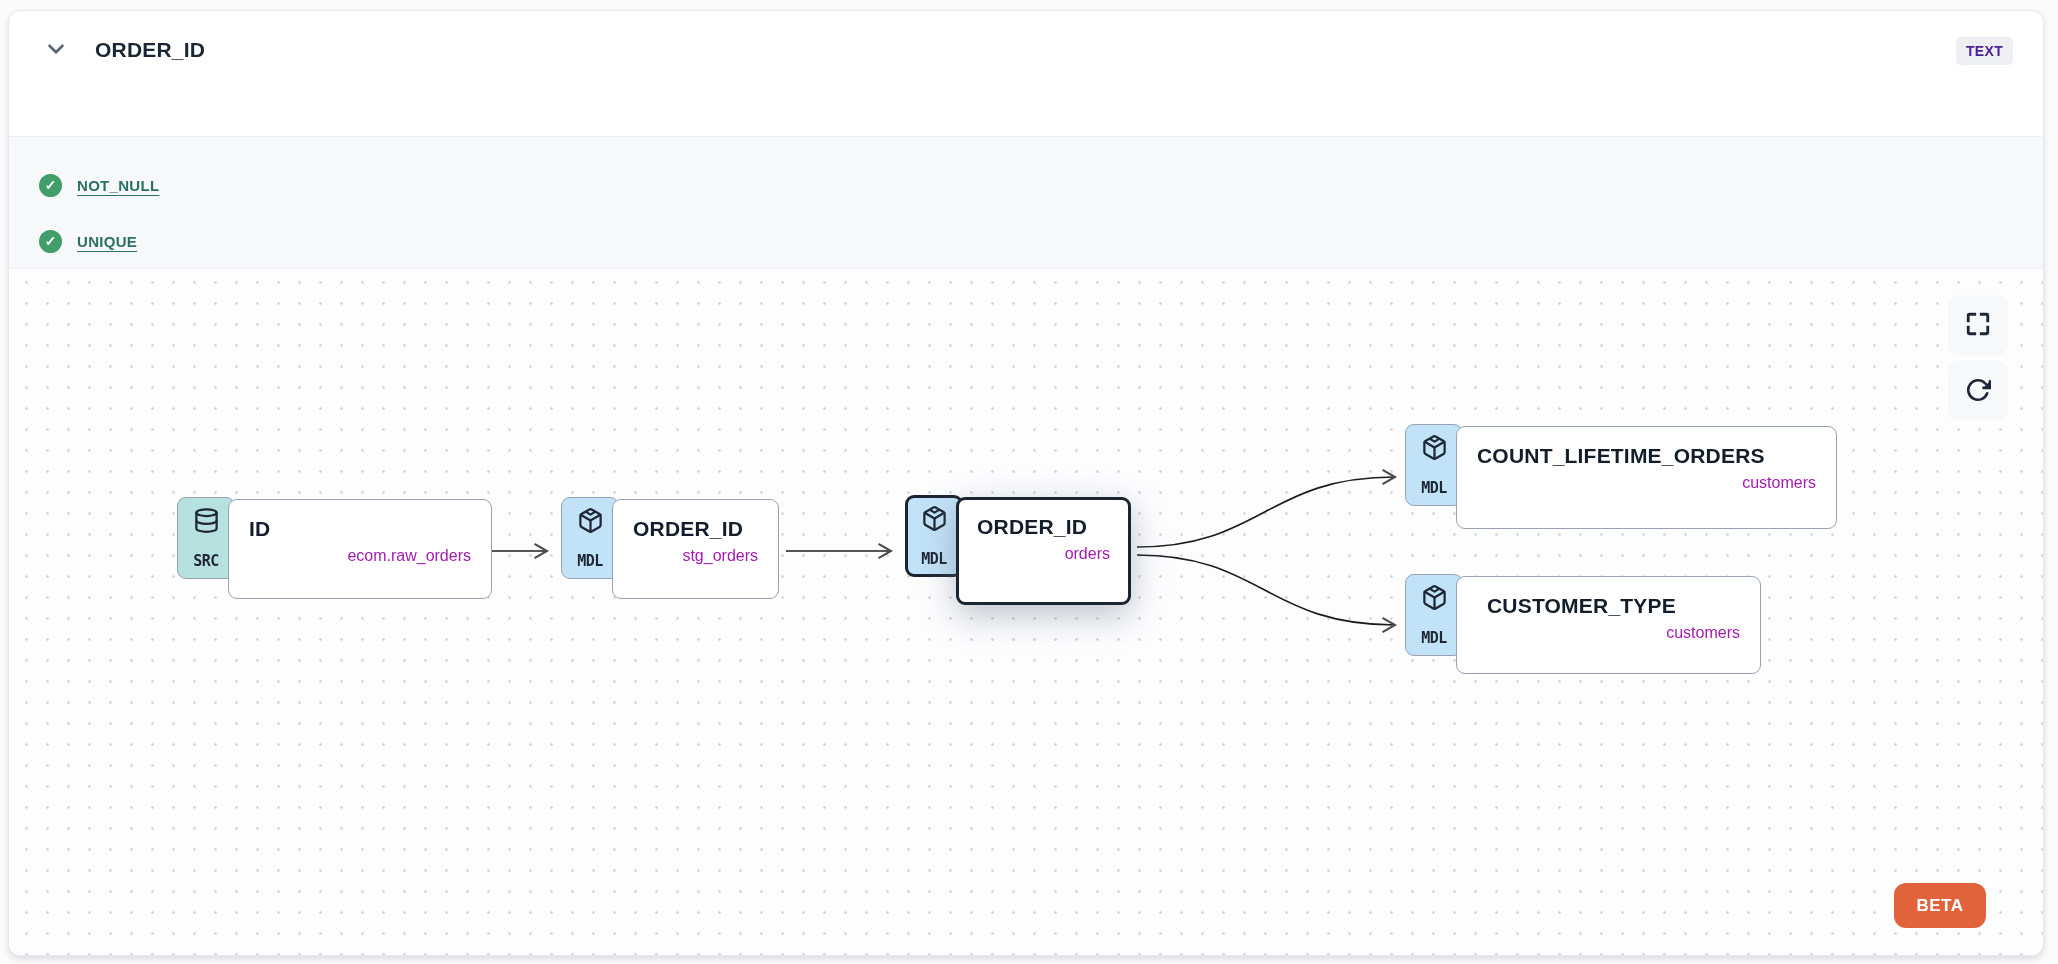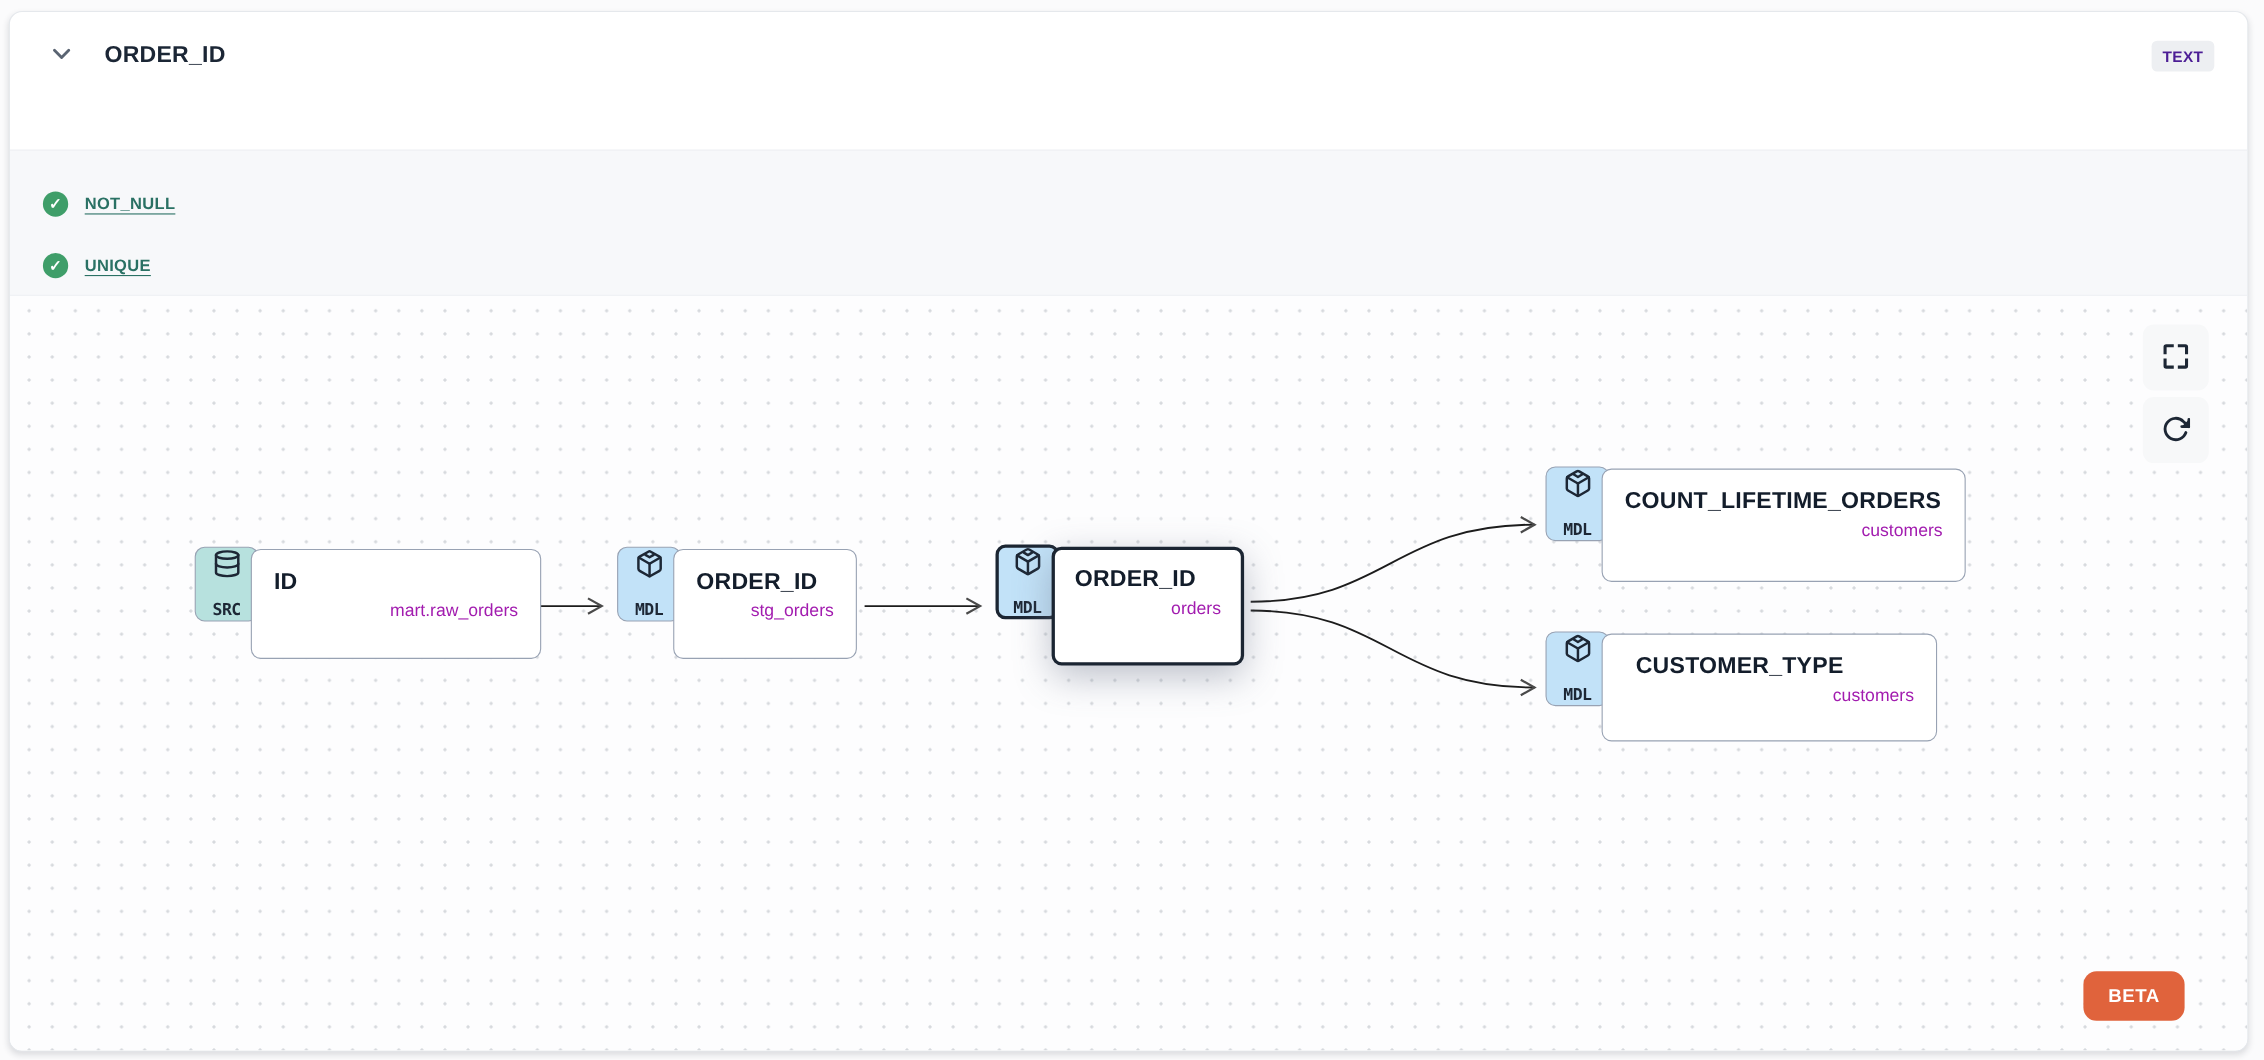--- a/index.html
+++ b/index.html
@@ -29,21 +29,21 @@
   
   .canvas {
     position:relative; flex:1; background:#fdfdfe;
     background-image:radial-gradient(circle, #d6d9dd 1.3px, transparent 1.5px);
     background-size:21px 21px; background-position:7px 3px;
   }
   .edges { position:absolute; inset:0; width:100%; height:100%; }
 
   .node { position:absolute; display:flex; align-items:flex-start; }
   .badge {
-    width:58px; height:68px; border:1px solid #98a2b3; border-radius:9px;
+    width:58px; height:82px; border:1px solid #98a2b3; border-radius:9px;
     display:flex; flex-direction:column; align-items:center; justify-content:center;
     gap:14px; flex:0 0 auto; position:relative; z-index:1;
   }
   .badge svg { width:27px; height:27px; stroke:#1d2735; }
   .badge-label { font-family:"DejaVu Sans Mono", monospace; font-size:15px; font-weight:600; color:#1d2735; letter-spacing:-0.5px; }
   .badge.src { background:#b7e1de; }
   .badge.mdl { background:#c2e2f8; }
 
   .ncard {
     margin-left:-7px; margin-top:2px; background:#ffffff;
@@ -112,21 +112,21 @@
           <svg viewBox="0 0 24 24" fill="none" stroke-width="2" stroke-linecap="round" stroke-linejoin="round">
               <ellipse cx="12" cy="5" rx="9" ry="3"></ellipse>
               <path d="M21 12c0 1.66-4 3-9 3s-9-1.34-9-3"></path>
               <path d="M3 5v14c0 1.66 4 3 9 3s9-1.34 9-3V5"></path>
             </svg>
         </span>
         <span class="badge-label">SRC</span>
       </div>
       <div class="ncard" style="width:264px; height:100px;">
         <div class="ntitle">ID</div>
-        <div class="nsub">mart.raw_orders</div>
+        <div class="nsub">ecom.raw_orders</div>
       </div>
     </div>
 
     <div class="node" style="left:552px; top:228px;">
       <div class="badge mdl">
         <span>
           <svg viewBox="0 0 24 24" fill="none" stroke-width="2" stroke-linecap="round" stroke-linejoin="round">
               <path d="M21 16V8a2 2 0 0 0-1-1.73l-7-4a2 2 0 0 0-2 0l-7 4A2 2 0 0 0 3 8v8a2 2 0 0 0 1 1.73l7 4a2 2 0 0 0 2 0l7-4A2 2 0 0 0 21 16z"></path>
               <polyline points="3.27 6.96 12 12.01 20.73 6.96"></polyline>
               <line x1="12" y1="22.08" x2="12" y2="12"></line>
@@ -164,21 +164,21 @@
         <span>
           <svg viewBox="0 0 24 24" fill="none" stroke-width="2" stroke-linecap="round" stroke-linejoin="round">
               <path d="M21 16V8a2 2 0 0 0-1-1.73l-7-4a2 2 0 0 0-2 0l-7 4A2 2 0 0 0 3 8v8a2 2 0 0 0 1 1.73l7 4a2 2 0 0 0 2 0l7-4A2 2 0 0 0 21 16z"></path>
               <polyline points="3.27 6.96 12 12.01 20.73 6.96"></polyline>
               <line x1="12" y1="22.08" x2="12" y2="12"></line>
               <polyline points="8.7 4.8 12 6.8 15.3 4.8"></polyline>
             </svg>
         </span>
         <span class="badge-label">MDL</span>
       </div>
-      <div class="ncard" style="width:331px; height:103px;">
+      <div class="ncard" style="width:381px; height:103px;">
         <div class="ntitle">COUNT_LIFETIME_ORDERS</div>
         <div class="nsub">customers</div>
       </div>
     </div>
 
     <div class="node" style="left:1396px; top:305px;">
       <div class="badge mdl">
         <span>
           <svg viewBox="0 0 24 24" fill="none" stroke-width="2" stroke-linecap="round" stroke-linejoin="round">
               <path d="M21 16V8a2 2 0 0 0-1-1.73l-7-4a2 2 0 0 0-2 0l-7 4A2 2 0 0 0 3 8v8a2 2 0 0 0 1 1.73l7 4a2 2 0 0 0 2 0l7-4A2 2 0 0 0 21 16z"></path>

